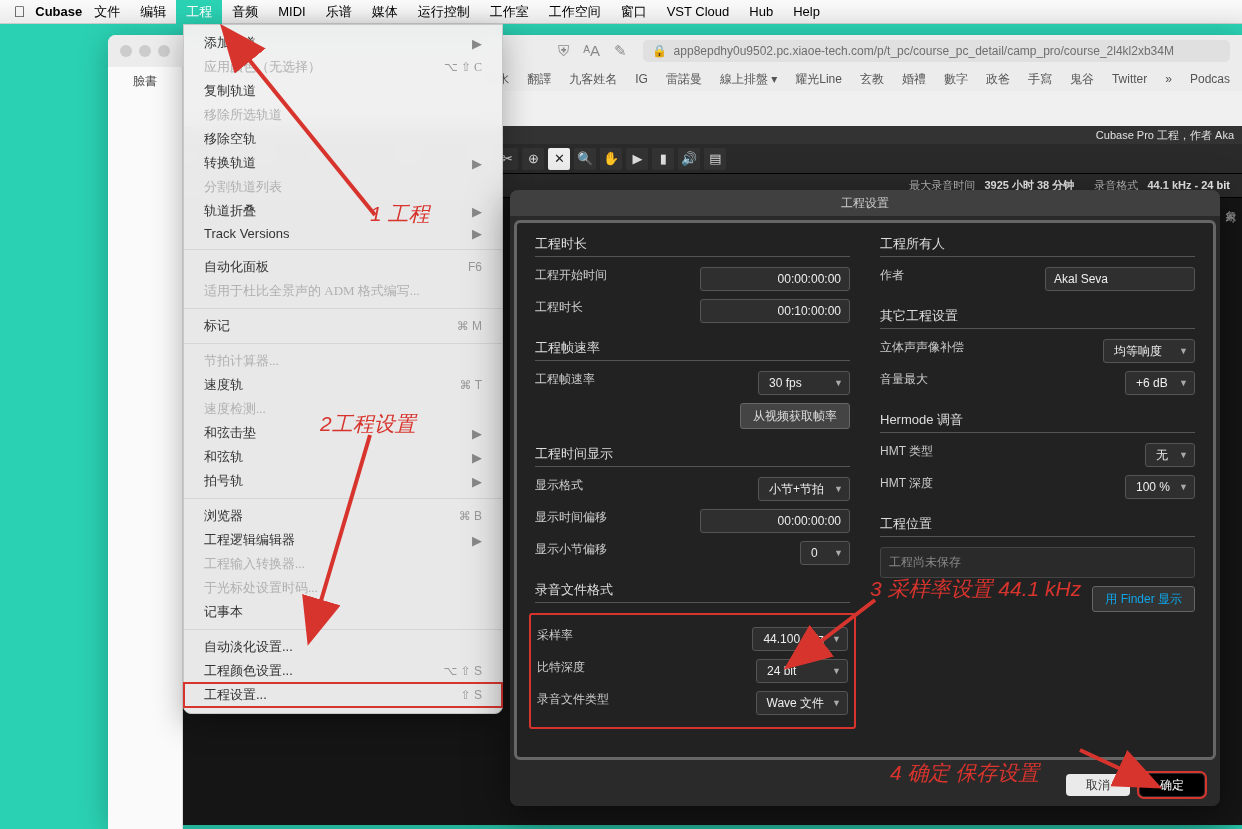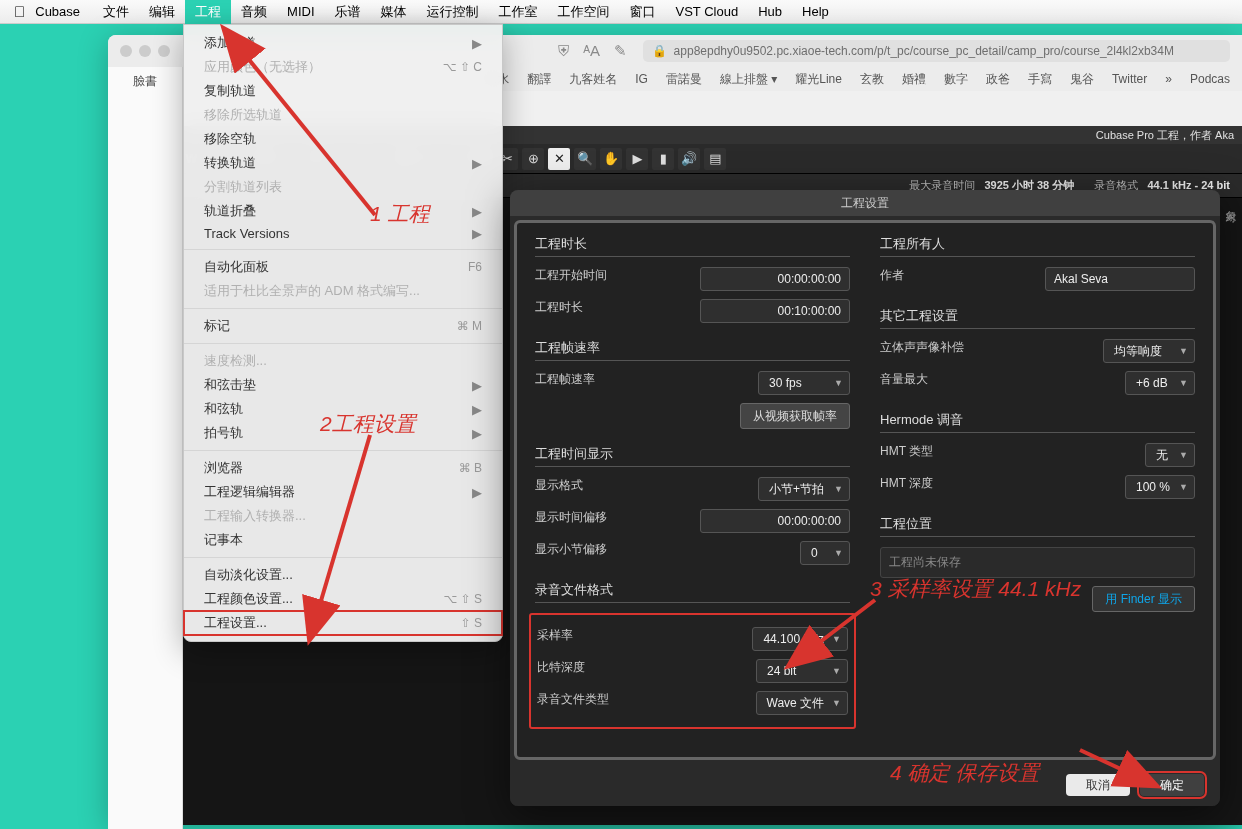--- a/index.html
+++ b/index.html
@@ -1,21 +1,21 @@
 <!DOCTYPE html>
 <html><head>
   <meta charset="utf-8">
   <style>
     * { margin: 0; padding: 0; box-sizing: border-box; }
     body { font-family: -apple-system, "Helvetica Neue", Arial, sans-serif; font-size: 13px; background: #2bd1b3; overflow: hidden; width: 1242px; height: 829px; position: relative; }
 
     
     .menubar { height: 24px; background: linear-gradient(#fafafa, #ececec); display: flex; align-items: center; padding: 0 14px; gap: 0; font-size: 13px; border-bottom: 1px solid #ccc; }
     .apple-logo { font-size: 15px; margin-right: 10px; }
-    .menubar .app { font-weight: 400; margin-right: 13px; }
+    .menubar .app { font-weight: 700; margin-right: 2px; }
     .menubar .m { padding: 4px 10px; cursor: default; }
     .menubar .m.sel { background: #2bd1b3; color: #fff; border-radius: 0; }
 
     
     .browser-win { position: absolute; top: 35px; left: 108px; right: 0; height: 790px; background: #f0f0f0; border-top-left-radius: 8px; box-shadow: 0 5px 30px rgba(0,0,0,.25); }
     .browser-chrome { height: 32px; background: #ececec; display: flex; align-items: center; padding: 0 12px; gap: 8px; border-top-left-radius: 8px; }
     .traffic { display: flex; gap: 7px; }
     .traffic span { width: 12px; height: 12px; border-radius: 50%; background: #ccc; }
     .browser-chrome .cicons { display: flex; gap: 14px; color: #8a8a8a; margin-left: 380px; font-size: 15px; }
     .addr { flex: 1; max-width: 590px; margin-left: 8px; height: 22px; border-radius: 5px; background: #e0e0e0; display: flex; align-items: center; padding: 0 10px; font-size: 12px; color: #6e6e6e; gap: 6px; }
@@ -32,21 +32,21 @@
     .tsel { background: #222; border: 1px solid #555; border-radius: 3px; height: 20px; display: inline-flex; align-items: center; padding: 0 6px; font-size: 11px; gap: 6px; margin: 0 4px; }
     .tbtnsq { width: 22px; height: 22px; background: #333; display: inline-flex; align-items: center; justify-content: center; border-radius: 2px; margin: 0 1px; font-size: 13px; }
     .tbtnsq.on { background: #444; }
     .tbtnsq.x { background: #eee; color: #222; }
     .cub-info { height: 24px; background: #2a2a2a; display: flex; justify-content: flex-end; align-items: center; gap: 20px; padding: 0 12px; font-size: 11px; color: #bbb; border-bottom: 1px solid #000; }
     .cub-info b { color: #eee; }
 
     
     .dd { position: absolute; top: 24px; left: 183px; width: 320px; background: rgba(240,240,240,.97); border: 1px solid #c8c8c8; border-radius: 0 0 8px 8px; box-shadow: 0 10px 30px rgba(0,0,0,.3); padding: 6px 0; backdrop-filter: blur(10px); }
     .dd-row { display: flex; justify-content: space-between; align-items: center; padding: 3px 20px; font-size: 13px; color: #333; }
-    .dd-row.dis { color: #b0b0b0; }
+    .dd-row.dis { color: #b0b0b0; font-family: Liberation Serif, serif; }
     .dd-sep { height: 1px; background: #d5d5d5; margin: 5px 0; }
     .dd-row .sc { color: #999; font-size: 12px; }
     .dd-row .arr { color: #888; }
     .dd-row.hl { background: #e8e8e8; outline: 2px solid #d8342e; outline-offset: -1px; }
 
     
     .dialog-wrap { position: absolute; top: 190px; left: 510px; width: 710px; background: #2a2a2a; border-radius: 8px; box-shadow: 0 10px 40px rgba(0,0,0,.5); }
     .dialog-title { height: 26px; background: #404040; border-radius: 8px 8px 0 0; text-align: center; color: #ccc; font-size: 12px; line-height: 26px; }
     .dialog-body { border: 3px solid #666; border-radius: 6px; margin: 4px; background: #222; padding: 12px 18px; display: grid; grid-template-columns: 1fr 1fr; column-gap: 30px; }
     .sect { margin-bottom: 16px; }
@@ -56,21 +56,21 @@
     .txtval { width: 150px; height: 24px; background: #2f2f2f; border: 1px solid #555; border-radius: 3px; color: #eee; text-align: right; padding: 0 8px; font-size: 12px; line-height: 22px; }
     .txtval.l { text-align: left; }
     .ddval { height: 24px; min-width: 92px; background: #2f2f2f; border: 1px solid #555; border-radius: 3px; color: #eee; display: inline-flex; align-items: center; justify-content: space-between; padding: 0 6px 0 10px; font-size: 12px; gap: 8px; }
     .ddval .tri { color: #aaa; font-size: 9px; }
     .btnval { height: 26px; padding: 0 12px; background: #444; border: 1px solid #666; border-radius: 3px; color: #ddd; font-size: 12px; line-height: 24px; display: inline-block; }
     .btnval.dis { color: #0ea5e9; background: #333; }
     .redbox { border: 2px solid #d8342e; border-radius: 3px; padding: 4px 6px; margin: 8px -6px; }
     .footer { padding: 10px 16px; display: flex; justify-content: flex-end; gap: 10px; background: #2a2a2a; border-radius: 0 0 8px 8px; }
     .fbtn { width: 64px; height: 22px; border-radius: 4px; font-size: 12px; text-align: center; line-height: 22px; cursor: default; }
     .fbtn.cancel { background: #eaeaea; color: #333; }
-    .fbtn.ok { background: #404040; color: #fff; outline: 2px solid #d8342e; outline-offset: 1px; font-family: Liberation Serif, serif; }
+    .fbtn.ok { background: #000000; color: #fff; outline: 2px solid #d8342e; outline-offset: 1px; font-family: Liberation Serif, serif; }
 
     
     .ann { position: absolute; color: #d8342e; font-family: "PingFang SC", sans-serif; font-size: 21px; font-weight: 500; font-style: italic; }
     svg.overlay { position: absolute; top: 0; left: 0; pointer-events: none; }
     .leftside { position: absolute; top: 67px; left: 108px; width: 75px; bottom: 0; background: #fafafa; border-right: 1px solid #ddd; }
     .smallbook { font-size: 12px; color: #444; text-align: center; padding: 6px 4px; display: block; }
   </style>
 </head>
 <body>
 
@@ -218,20 +218,27 @@
     <div class="dd-row dis">
       <span>适用于杜比全景声的 ADM 格式编写...</span>
     </div>
     <div class="dd-sep"></div>
     <div class="dd-row">
       <span>标记</span>
       <span class="sc">⌘ M</span>
     </div>
     <div class="dd-sep"></div>
     <div class="dd-row dis">
+      <span>节拍计算器...</span>
+    </div>
+    <div class="dd-row">
+      <span>速度轨</span>
+      <span class="sc">⌘ T</span>
+    </div>
+    <div class="dd-row dis">
       <span>速度检测...</span>
     </div>
     <div class="dd-row">
       <span>和弦击垫</span>
       <span class="arr">▶</span>
     </div>
     <div class="dd-row">
       <span>和弦轨</span>
       <span class="arr">▶</span>
     </div>
@@ -243,20 +250,23 @@
     <div class="dd-row">
       <span>浏览器</span>
       <span class="sc">⌘ B</span>
     </div>
     <div class="dd-row">
       <span>工程逻辑编辑器</span>
       <span class="arr">▶</span>
     </div>
     <div class="dd-row dis">
       <span>工程输入转换器...</span>
+    </div>
+    <div class="dd-row dis">
+      <span>于光标处设置时码...</span>
     </div>
     <div class="dd-row">
       <span>记事本</span>
     </div>
     <div class="dd-sep"></div>
     <div class="dd-row">
       <span>自动淡化设置...</span>
     </div>
     <div class="dd-row">
       <span>工程颜色设置...</span>

